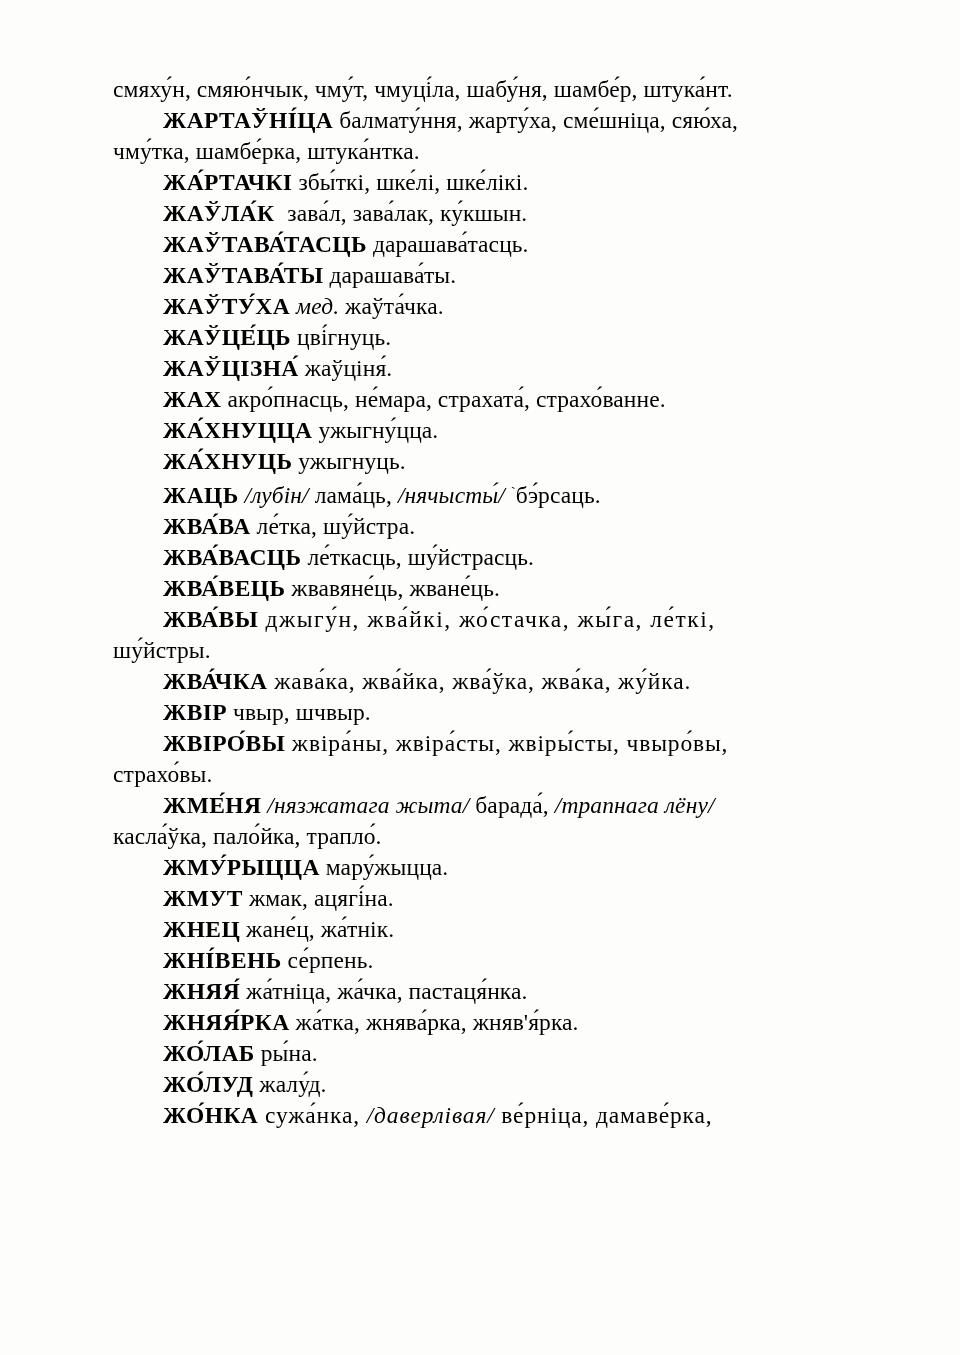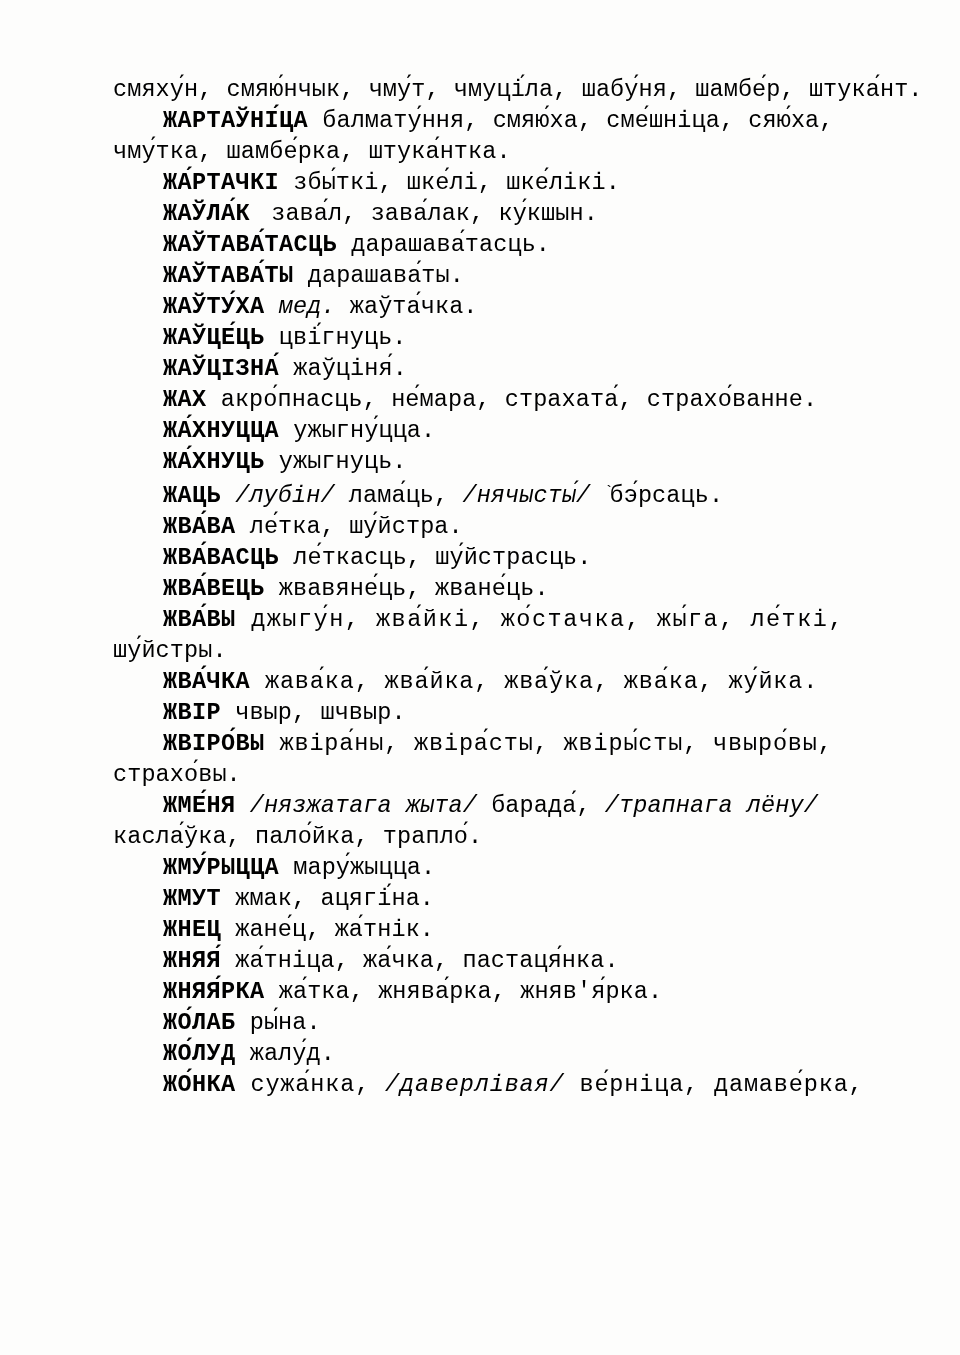--- a/index.html
+++ b/index.html
@@ -24,21 +24,20 @@
     position: absolute;
     left: 113px;
     top: 74px;
     width: 735px;
   }
   .line {
     font-size: 23.5px;
     line-height: 31px;
     white-space: nowrap;
     letter-spacing: 0.1px;
-    font-family: Liberation Mono, monospace;
     -webkit-font-smoothing: antialiased;
   }
   
   .line.indent {
     padding-left: 50px;
   }
   
   .line.runover {
     padding-left: 0;
   }
@@ -66,21 +65,21 @@
     display: inline-block;
     width: 5px;
   }
 </style>
 </head>
 <body>
 
 <div id="page" style="background: rgb(253, 253, 252); color: rgb(0, 0, 0);">
   <div id="column">
       <div class="line runover"><span>смяху́н, смяю́нчык, чму́т, чмуці́ла, шабу́ня, шамбе́р, штука́нт.</span></div>
-      <div class="line indent"><span class="hw">ЖАРТАЎНІ́ЦА</span> <span>балмату́ння, смяю́ха, сме́шніца, сяю́ха,</span></div>
+      <div class="line indent"><span class="hw">ЖАРТАЎНІ́ЦА</span> <span>балмату́ння, жарту́ха, сме́шніца, сяю́ха,</span></div>
       <div class="line runover"><span>чму́тка, шамбе́рка, штука́нтка.</span></div>
       <div class="line indent"><span class="hw">ЖА́РТАЧКІ</span> <span>збы́ткі, шке́лі, шке́лікі.</span></div>
       <div class="line indent"><span class="hw">ЖАЎЛА́К</span> <span class="gap"></span><span>зава́л, зава́лак, ку́кшын.</span></div>
       <div class="line indent"><span class="hw">ЖАЎТАВА́ТАСЦЬ</span> <span>дарашава́тасць.</span></div>
       <div class="line indent"><span class="hw">ЖАЎТАВА́ТЫ</span> <span>дарашава́ты.</span></div>
       <div class="line indent"><span class="hw">ЖАЎТУ́ХА</span> <span class="it">мед.</span> <span>жаўта́чка.</span></div>
       <div class="line indent"><span class="hw">ЖАЎЦЕ́ЦЬ</span> <span>цві́гнуць.</span></div>
       <div class="line indent"><span class="hw">ЖАЎЦІЗНА́</span> <span>жаўціня́.</span></div>
       <div class="line indent"><span class="hw">ЖАХ</span> <span>акро́пнасць, не́мара, страхата́, страхо́ванне.</span></div>
       <div class="line indent"><span class="hw">ЖА́ХНУЦЦА</span> <span>ужыгну́цца.</span></div>
@@ -93,19 +92,20 @@
       <div class="line runover"><span>шу́йстры.</span></div>
       <div class="line indent wide"><span class="hw">ЖВА́ЧКА</span> <span>жава́ка, жва́йка, жва́ўка, жва́ка, жу́йка.</span></div>
       <div class="line indent"><span class="hw">ЖВІР</span> <span>чвыр, шчвыр.</span></div>
       <div class="line indent wide"><span class="hw">ЖВІРО́ВЫ</span> <span>жвіра́ны, жвіра́сты, жвіры́сты, чвыро́вы,</span></div>
       <div class="line runover"><span>страхо́вы.</span></div>
       <div class="line indent"><span class="hw">ЖМЕ́НЯ</span> <span class="it">/нязжатага жыта/</span> <span>барада́,</span> <span class="it">/трапнага лёну/</span></div>
       <div class="line runover"><span>касла́ўка, пало́йка, трапло́.</span></div>
       <div class="line indent"><span class="hw">ЖМУ́РЫЦЦА</span> <span>мару́жыцца.</span></div>
       <div class="line indent"><span class="hw">ЖМУТ</span> <span>жмак, ацягі́на.</span></div>
       <div class="line indent"><span class="hw">ЖНЕЦ</span> <span>жане́ц, жа́тнік.</span></div>
+      <div class="line indent"><span class="hw">ЖНІ́ВЕНЬ</span> <span>се́рпень.</span></div>
       <div class="line indent"><span class="hw">ЖНЯЯ́</span> <span>жа́тніца, жа́чка, пастаця́нка.</span></div>
       <div class="line indent"><span class="hw">ЖНЯЯ́РКА</span> <span>жа́тка, жнява́рка, жняв'я́рка.</span></div>
       <div class="line indent"><span class="hw">ЖО́ЛАБ</span> <span>ры́на.</span></div>
       <div class="line indent"><span class="hw">ЖО́ЛУД</span> <span>жалу́д.</span></div>
       <div class="line indent wide"><span class="hw">ЖО́НКА</span> <span>сужа́нка,</span> <span class="it">/даверлівая/</span> <span>ве́рніца, дамаве́рка,</span></div>
     </div>
 </div>
 
 </body></html>

